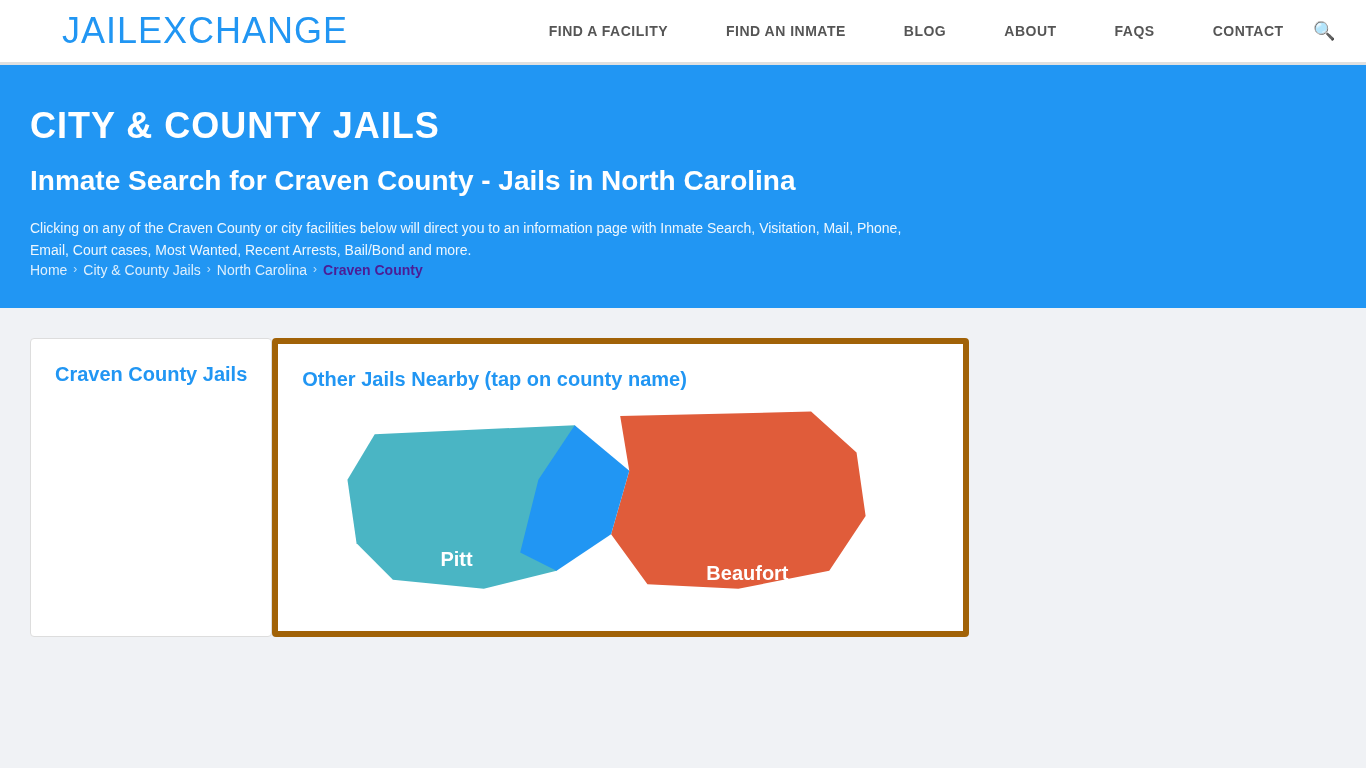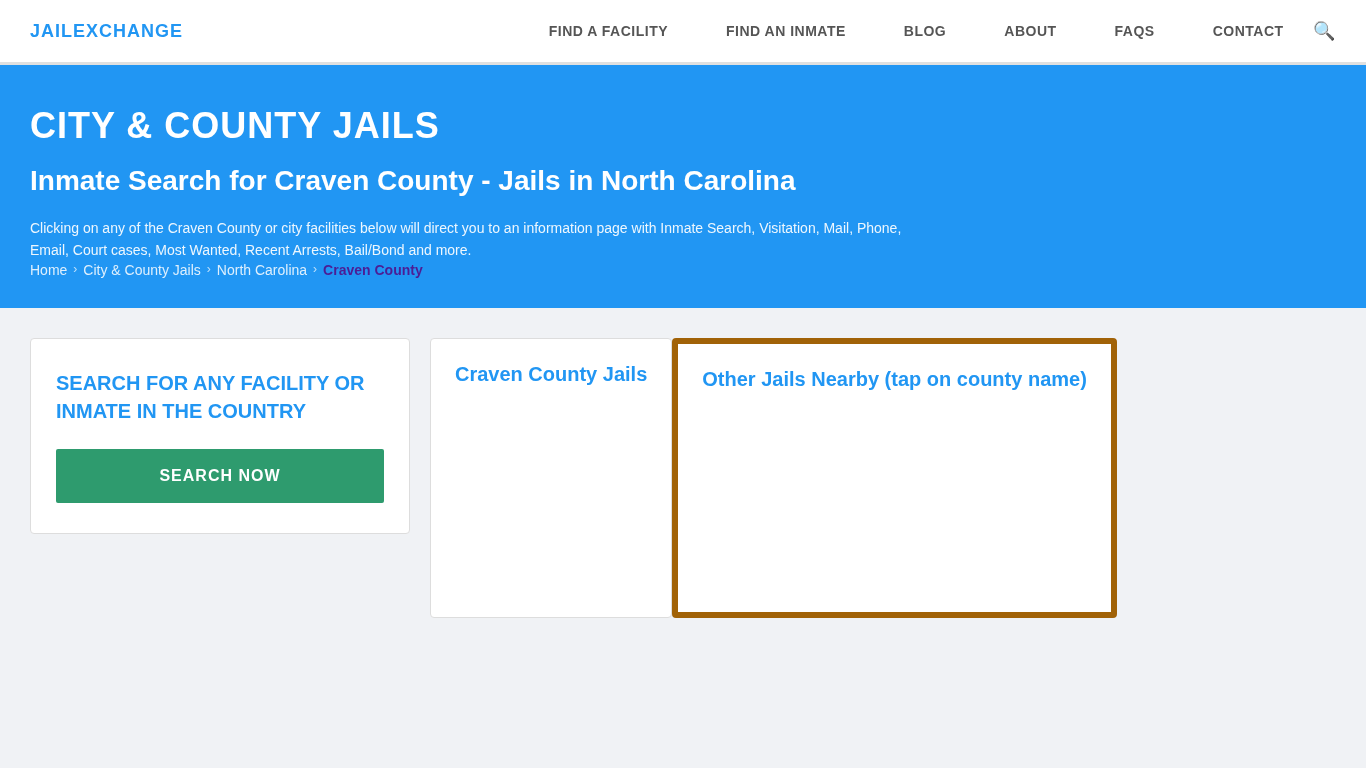--- a/index.html
+++ b/index.html
@@ -9,25 +9,26 @@
     .header {
       background: #fff;
       border-bottom: 3px solid #e0e0e0;
       display: flex;
       align-items: center;
       justify-content: space-between;
       padding: 0 30px;
       height: 65px;
     }
     .logo {
-      font-size: 18px;
-      font-weight: 700;
+      font-size: 36px;
+      font-weight: 400;
       color: #222;
       letter-spacing: 1px;
       text-transform: uppercase;
+      margin-left: 32px;
     }
     .logo span {
       color: #2196f3;
     }
     .nav {
       display: flex;
       align-items: center;
       gap: 30px;
     }
     .nav a {
@@ -213,29 +214,37 @@
     <a href="#">City &amp; County Jails</a>
     <span class="sep">›</span>
     <a href="#">North Carolina</a>
     <span class="sep">›</span>
     <span class="current">Craven County</span>
   </nav>
 </section>
 
 <div class="main-content">
 
-  <div class="left-panel">
-    <h3>SEARCH FOR ANY FACILITY OR INMATE IN THE COUNTRY</h3>
-    <button class="search-now-btn">SEARCH NOW</button>
-  </div>
 
   <div class="right-panel">
 
     <div class="card">
       <h3>Craven County Jails</h3>
     </div>
 
     <div class="map-card">
       <h3>Other Jails Nearby (tap on county name)</h3>
+      <div class="map-container">
+        <svg viewBox="0 0 700 220" xmlns="http://www.w3.org/2000/svg">
+
+          <polygon points="80,30 300,20 340,80 310,140 280,180 200,200 100,190 60,150 50,80" fill="#4ab5c4"></polygon>
+          <text x="170" y="175" font-size="22" font-weight="900" fill="white" text-anchor="middle">Pitt</text>
+
+          <polygon points="350,10 560,5 610,50 620,120 580,180 480,200 380,195 340,140 360,70" fill="#e05c3a"></polygon>
+          <text x="490" y="190" font-size="22" font-weight="900" fill="white" text-anchor="middle">Beaufort</text>
+
+          <polygon points="300,20 360,70 340,140 280,180 240,160 260,80" fill="#2196f3"></polygon>
+        </svg>
+      </div>
     </div>
 
   </div>
 </div>
 
 </body></html>

